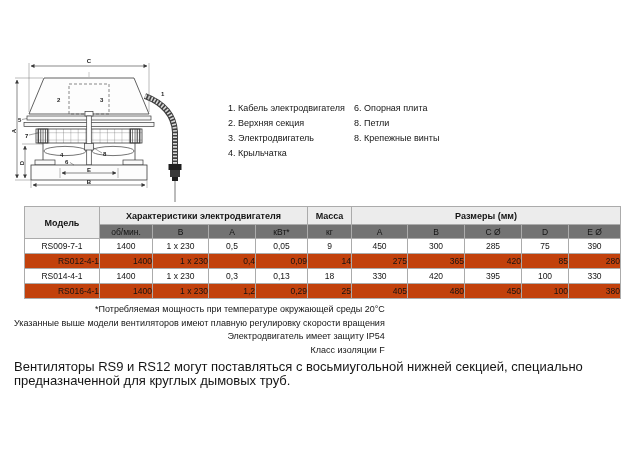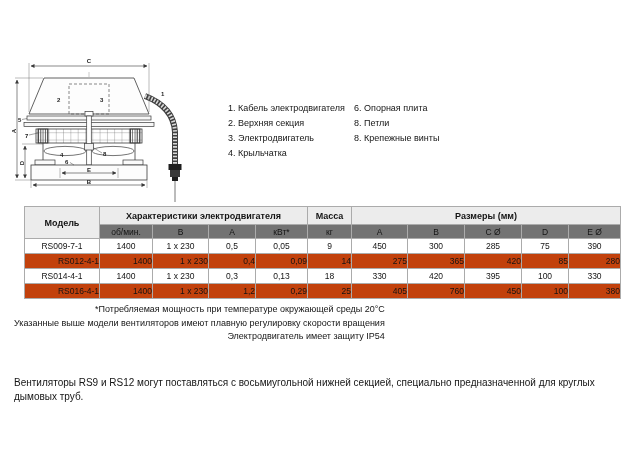--- a/index.html
+++ b/index.html
@@ -18,21 +18,21 @@
     font-size:8.5px;color:#141414;padding-left:47px;
   }
   table.spec th,table.spec td{border:1px solid #ababab;padding:0;text-align:center;vertical-align:middle;overflow:hidden;white-space:nowrap;}
   table.spec thead tr.group th{height:17px;font-size:9px;font-weight:bold;background:#ececec;}
   table.spec thead tr.sub th{height:13px;font-size:8.5px;font-weight:normal;background:#737373;}
   table.spec thead th.model-h{background:#ececec;font-size:9px;font-weight:bold;}
   table.spec tbody td{height:14px;background:#ffffff;}
   table.spec tbody tr.alt td{background:#c2410c;text-align:right;}
 
   .notes{position:absolute;left:14px;top:303px;font-size:9px;line-height:13.5px;color:#151515;text-align:right;}
-  .para{position:absolute;left:14px;top:376px;width:588px;font-size:10px;line-height:13.5px;color:#151515;}
+  .para{position:absolute;left:14px;top:360px;width:588px;font-size:13px;line-height:13.5px;color:#151515;}
 </style>
 </head>
 <body>
 
 <svg class="drawing" width="195" height="152" viewBox="0 0 195 152">
   <defs>
     <marker id="ar" viewBox="0 0 10 10" refX="9" refY="5" markerWidth="6.5" markerHeight="6.5" orient="auto-start-reverse">
       <path d="M0,0 L10,5 L0,10 z" fill="#3a3a3a"></path>
     </marker>
     <pattern id="grid" width="7.3" height="7.3" patternUnits="userSpaceOnUse">
@@ -216,27 +216,28 @@
         <td>330</td>
       </tr>
       <tr class="alt">
         <td>RS016-4-1</td>
         <td>1400</td>
         <td>1 x 230</td>
         <td>1,2</td>
         <td>0,29</td>
         <td>25</td>
         <td>405</td>
-        <td>760</td>
+        <td>480</td>
         <td>450</td>
         <td>100</td>
         <td>380</td>
       </tr>
     </tbody>
 </table>
 
 <div class="notes">
     <div class="note-line">*Потребляемая мощность при температуре окружающей среды 20°C</div>
     <div class="note-line">Указанные выше модели вентиляторов имеют плавную регулировку скорости вращения</div>
     <div class="note-line">Электродвигатель имеет защиту IP54</div>
+    <div class="note-line">Класс изоляции F</div>
   </div>
 
 <div class="para">Вентиляторы RS9 и RS12 могут поставляться с восьмиугольной нижней секцией, специально предназначенной для круглых дымовых труб.</div>
 
 </body></html>

